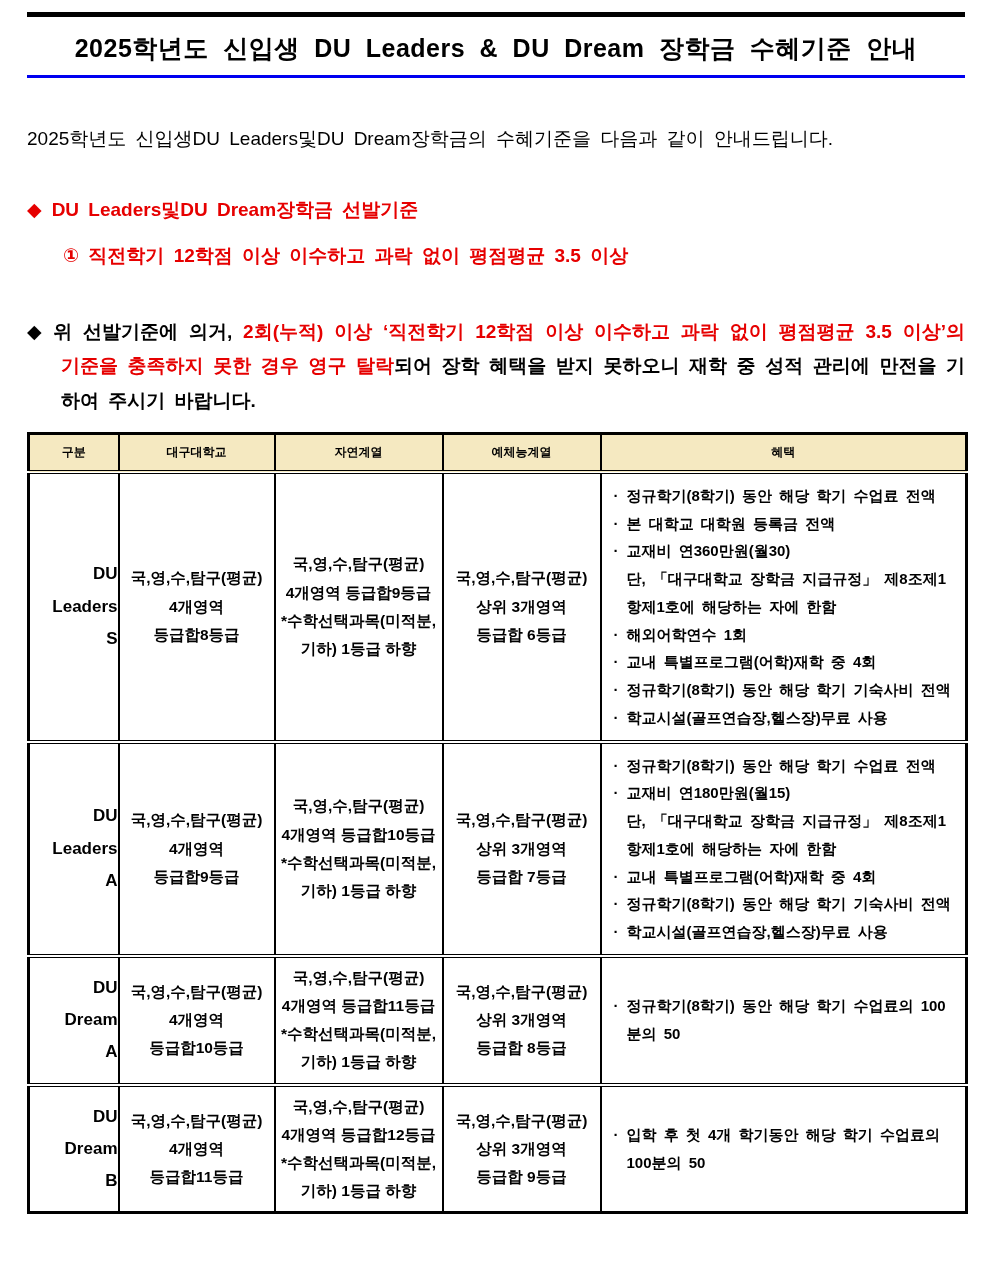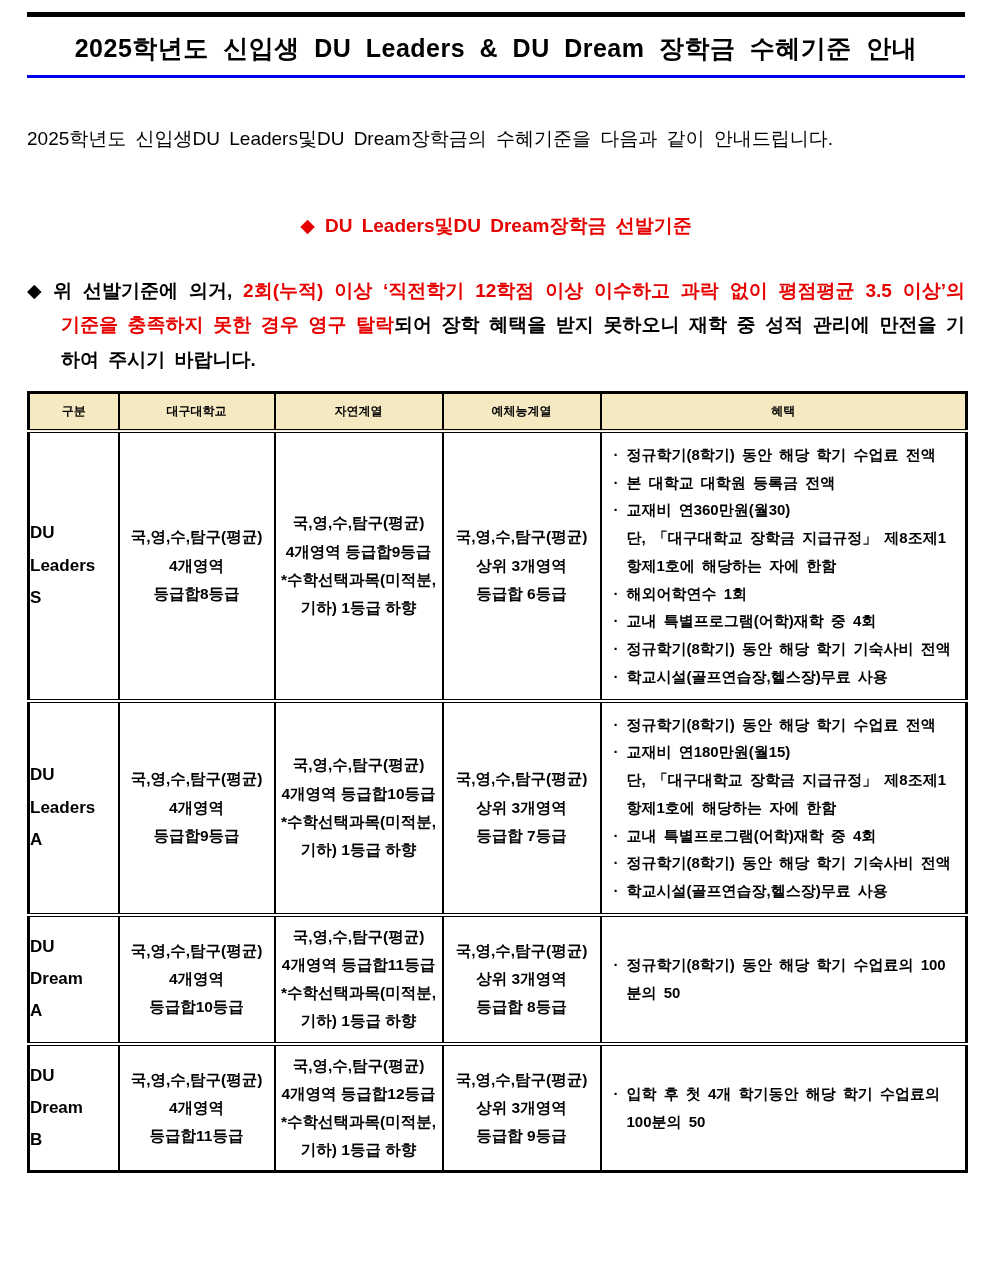--- a/index.html
+++ b/index.html
@@ -27,28 +27,28 @@
   }
   .blue-rule{height:3px;background:var(--blue);}
 
   
   .intro{
     margin-top:48px;
     font-size:19px;font-weight:400;word-spacing:4px;line-height:1.4;
   }
 
   
-  .criteria{margin-top:60px;color:var(--red);font-weight:800;text-align:center;}
+  .criteria{margin-top:44px;color:var(--red);font-weight:800;}
   .crit-head{font-size:19px;word-spacing:4px;}
   .crit-head .marker{margin-right:10px;}
   .crit-item{font-size:19px;margin-top:20px;padding-left:36px;word-spacing:4px;}
 
   
   .notice{
-    margin-top:35px;
+    margin-top:46px;
     font-size:19px;font-weight:700;line-height:1.82;word-spacing:4px;
     padding-left:34px;text-indent:-34px;
     text-align:justify;
   }
   .notice .marker{margin-right:10px;}
   .red-text{color:var(--red);font-weight:800;}
 
   
   table{
     margin-top:14px;
@@ -59,21 +59,21 @@
   }
   th,td{border:2px solid #000;vertical-align:middle;}
   thead th{
     background:var(--hdr-bg);
     font-size:12px;font-weight:800;
     height:38px;text-align:center;
     border-bottom:4px double #000;
   }
   tbody td{border-top:4px double #000;}
   td.cat{
-    font-size:17px;font-weight:800;text-align:left;line-height:1.9;
+    font-size:17px;font-weight:800;text-align:right;line-height:1.9;
   }
   td.mid{
     font-size:15.5px;font-weight:600;text-align:center;line-height:1.82;
     padding:6px 2px;
   }
   td.benefits{
     font-size:15px;font-weight:600;line-height:1.85;
     padding:8px 10px 8px 12px;word-spacing:3px;text-align:left;margin-top:41px;
   }
   .bl{padding-left:13px;text-indent:-13px;}
@@ -90,20 +90,21 @@
 <div class="page">
 
   <div class="top-rule"></div>
   <h1 class="title">2025학년도 신입생 DU Leaders &amp; DU Dream 장학금 수혜기준 안내</h1>
   <div class="blue-rule"></div>
 
   <p class="intro">2025학년도 신입생DU Leaders및DU Dream장학금의 수혜기준을 다음과 같이 안내드립니다.</p>
 
   <div class="criteria">
     <p class="crit-head"><span class="marker">◆</span><span>DU Leaders및DU Dream장학금 선발기준</span></p>
+    <p class="crit-item">① 직전학기 12학점 이상 이수하고 과락 없이 평점평균 3.5 이상</p>
   </div>
 
   <p class="notice"><span class="marker">◆</span><span>위 선발기준에 의거, </span><span class="red-text">2회(누적) 이상 ‘직전학기 12학점 이상 이수하고 과락 없이 평점평균 3.5 이상’의 기준을 충족하지 못한 경우 영구 탈락</span><span>되어 장학 혜택을 받지 못하오니 재학 중 성적 관리에 만전을 기하여 주시기 바랍니다.</span></p>
 
   <table>
     <colgroup>
       <col style="width:90px">
         <col style="width:156px">
         <col style="width:168px">
         <col style="width:158px">

